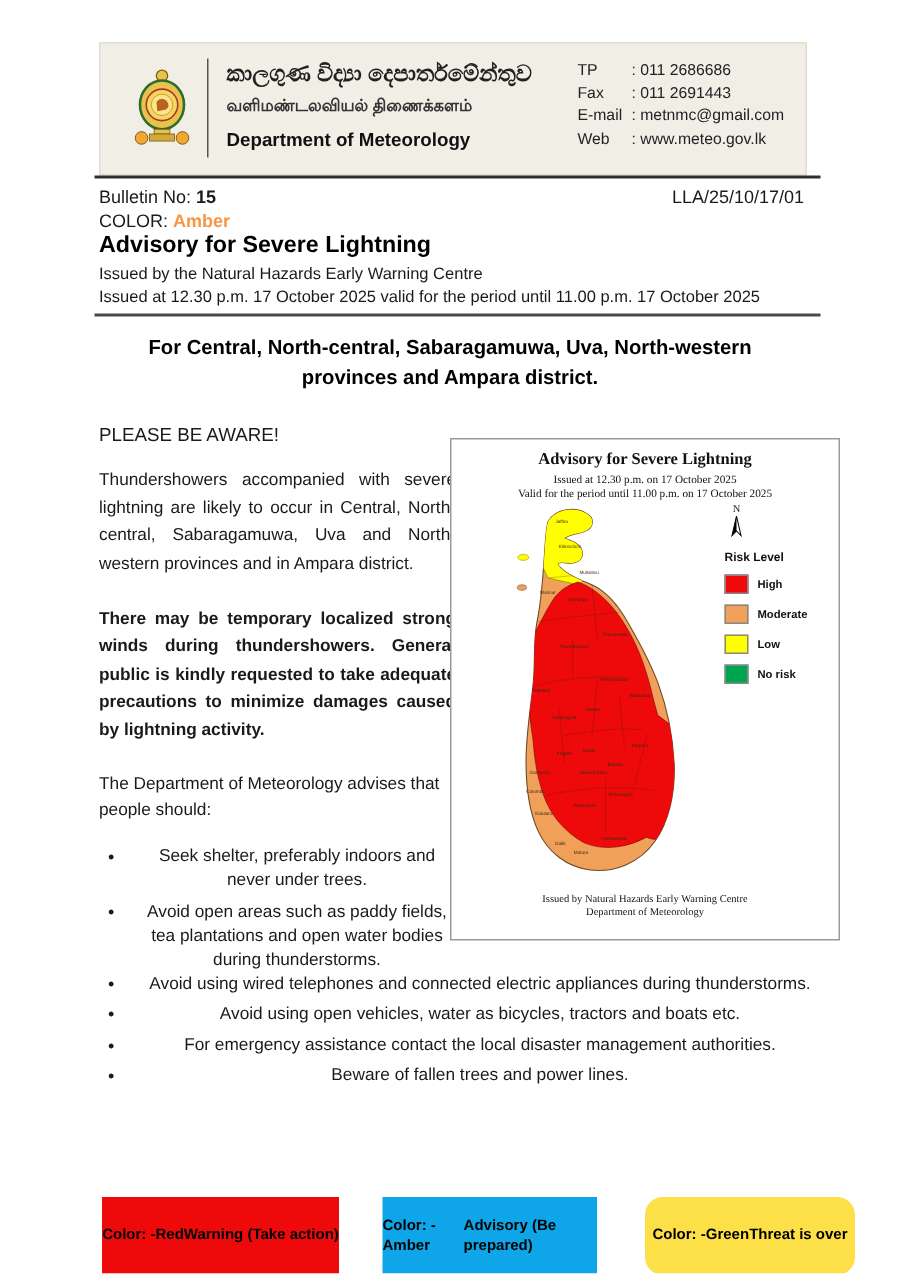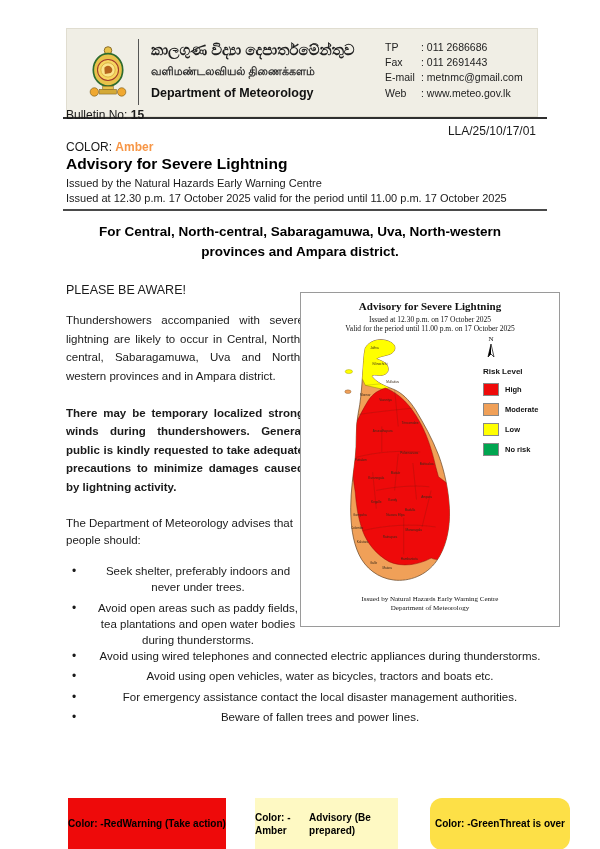--- a/index.html
+++ b/index.html
@@ -12,21 +12,21 @@
   .hdr-div{position:absolute;left:71px;top:10px;width:1px;height:66px;background:#555;}
   .hdr-si{position:absolute;left:84px;top:12px;font-size:15px;font-weight:bold;color:#222;}
   .hdr-ta{position:absolute;left:84px;top:36px;font-size:11px;font-weight:bold;color:#333;}
   .hdr-en{position:absolute;left:84px;top:57px;font-size:12.5px;font-weight:bold;color:#111;}
   .contact{position:absolute;left:318px;top:11px;font-size:10.5px;color:#222;line-height:1.45;}
   .contact .row{display:flex;}
   .contact .lab{width:36px;}
   .rule1{position:absolute;left:63px;top:117px;width:484px;height:2px;background:#2f2f2f;}
   .rule2{position:absolute;left:63px;top:209px;width:484px;height:2px;background:#4a4a4a;}
   
-  .bull-no{position:absolute;left:66px;top:108px;font-size:12px;}
+  .bull-no{position:absolute;left:66px;top:124px;font-size:12px;}
   .bull-no b{font-weight:bold;}
   .bull-ref{position:absolute;right:64px;top:124px;font-size:12px;}
   .bull-color{position:absolute;left:66px;top:140px;font-size:12px;font-weight:bold;}
   .amber-txt{color:#F79646;font-weight:bold;}
   .bull-title{position:absolute;left:66px;top:155px;font-size:15.5px;font-weight:bold;color:#000;}
   .bull-sub1{position:absolute;left:66px;top:177px;font-size:11px;}
   .bull-sub2{position:absolute;left:66px;top:192px;font-size:11px;}
   .region-head{position:absolute;left:85px;top:222px;width:430px;text-align:center;
                font-size:13.5px;font-weight:bold;line-height:1.5;color:#000;}
   
@@ -237,21 +237,21 @@
 
     <div class="map-f1">Issued by Natural Hazards Early Warning Centre</div>
     <div class="map-f2">Department of Meteorology</div>
   </div>
 
   <div class="bars">
     <div class="bar bar-red" style="background: rgb(238, 10, 10);">
       <span>Color: -Red</span>
       <span>Warning (Take action)</span>
     </div>
-    <div class="bar bar-amber" style="background: #fef9c3;">
+    <div class="bar bar-amber" style="background: #0ea5e9;">
       <span>Color: -Amber</span>
       <span>Advisory (Be prepared)</span>
     </div>
     <div class="bar bar-green" style="background: #fde047; border-radius: 12px;">
       <span>Color: -Green</span>
       <span>Threat is over</span>
     </div>
   </div>
 
 </div>

